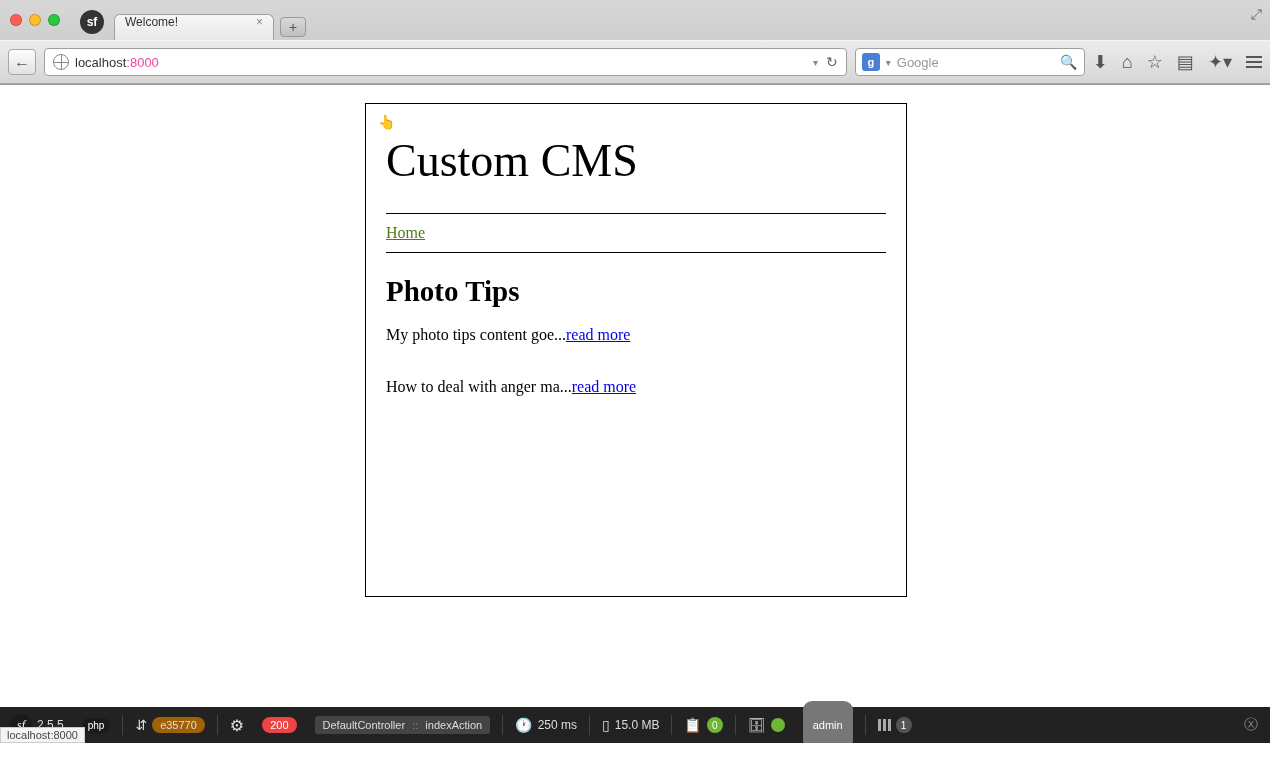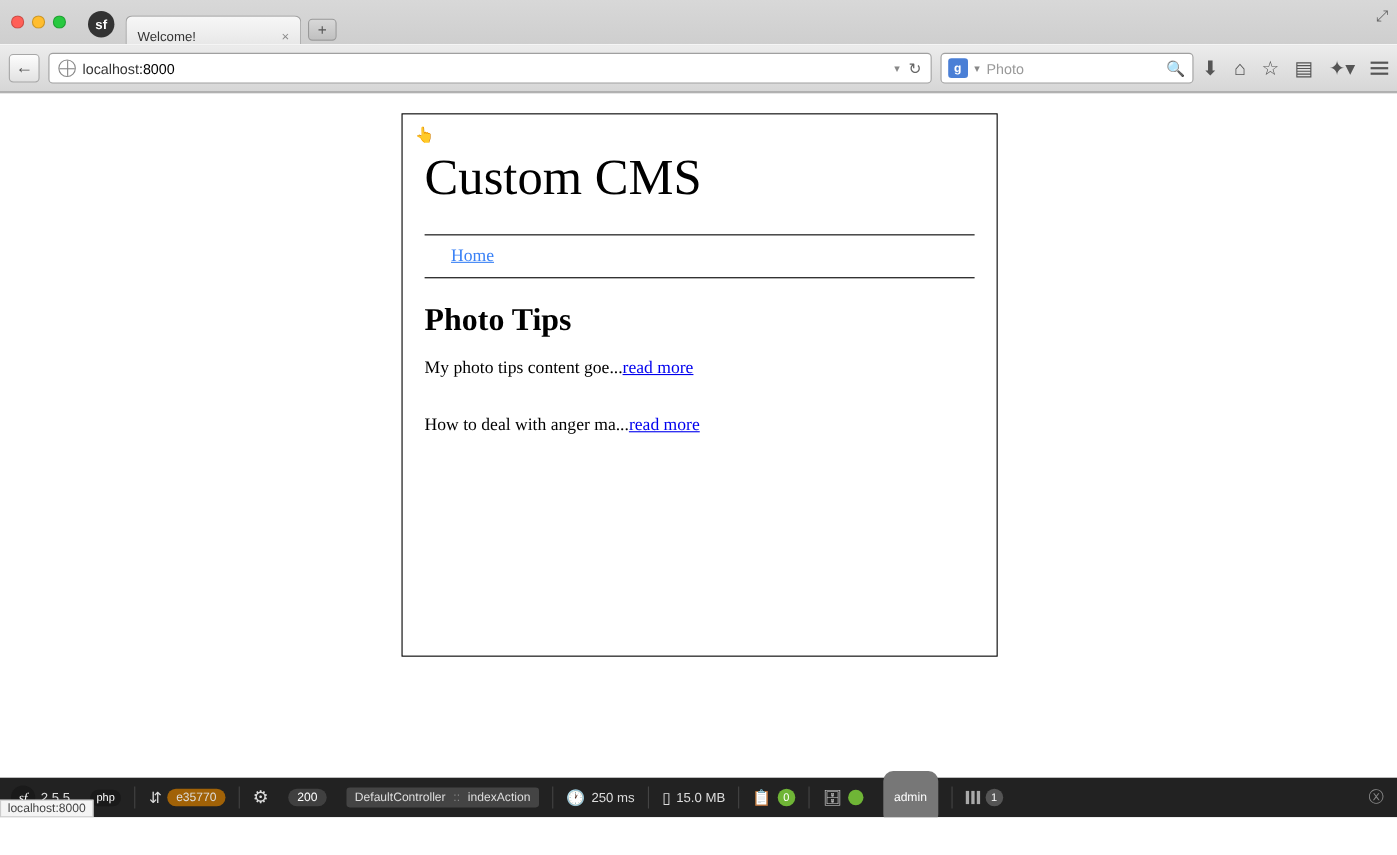--- a/index.html
+++ b/index.html
@@ -42,21 +42,21 @@
   color: #fff; font-size: 12px; font-weight: bold;
 }
 .tab {
   background: linear-gradient(#f7f7f7, #e8e8e8);
   border: 1px solid #a0a0a0;
   border-bottom: none;
   border-radius: 6px 6px 0 0;
   height: 26px;
   min-width: 160px;
   display: flex;
-  align-items: flex-end;
+  align-items: flex-start;
   padding: 0 10px;
   font-size: 12px;
   color: #333;
   gap: 8px;
 }
 .tab-close { color: #888; font-size: 12px; margin-left: auto; }
 .new-tab {
   width: 26px; height: 20px; margin-left: 6px; margin-bottom: 3px;
   background: linear-gradient(#d8d8d8,#c0c0c0);
   border: 1px solid #999; border-radius: 4px;
@@ -98,21 +98,21 @@
   gap: 6px;
 }
 .globe {
   width: 16px; height: 16px;
   border: 1.5px solid #888; border-radius: 50%;
   position: relative;
 }
 .globe::before { content:""; position:absolute; top:0; bottom:0; left:50%; width:1px; background:#888; }
 .globe::after { content:""; position:absolute; left:0; right:0; top:50%; height:1px; background:#888; }
 .url-text { font-size: 13px; color: #333; }
-.url-text .port { color: #000000; }
+.url-text .port { color: #ec4899; }
 .url-right { margin-left: auto; display: flex; align-items: center; gap: 8px; color: #888; }
 .reload-ico { font-size: 14px; color: #666; }
 .dropdown-arrow { font-size: 10px; color: #888; }
 
 .search-bar {
   width: 230px;
   height: 28px;
   background: #fff;
   border: 1px solid #a0a0a0;
   border-radius: 4px;
@@ -156,21 +156,21 @@
   text-align: left;
   font-size: 46px;
   font-weight: normal;
   margin-top: 10px;
   margin-bottom: 26px;
 }
 .cms-hr { border: none; border-top: 1px solid #000; margin: 0; }
 .cms-nav {
   padding: 10px 0;
 }
-.cms-nav a { color: #3b82f6; text-decoration: underline; font-size: 16px; position: relative; margin-left: 24px; }
+.cms-nav a { color: #4d7c0f; text-decoration: underline; font-size: 16px; position: relative; }
 .cursor {
   position: absolute;
   left: 12px; top: 10px;
   font-size: 14px;
   color: #000;
 }
 .article { margin-top: 22px; margin-bottom: 34px; }
 .article h2 { font-size: 29px; font-weight: bold; margin-bottom: 18px; }
 .article p { font-size: 16px; }
 .article a { color: #0000ee; }
@@ -196,21 +196,21 @@
   display: flex; align-items: center; justify-content: center;
   font-style: italic; font-family: serif; color: #fff;
 }
 .php-badge {
   background: #1a1a1a; color: #fff; border-radius: 10px;
   padding: 2px 6px; font-size: 10px;
 }
 .route-ico { font-size: 14px; }
 .route-pill { background: #a16207; border-radius: 9px; padding: 2px 8px; font-size: 11px; }
 .gear-ico { font-size: 16px; }
-.status-200 { background: #404040; color: #fff; border-radius: 9px; padding: 2px 8px; font-size: 11px; }
+.status-200 { background: #ef4444; color: #fff; border-radius: 9px; padding: 2px 8px; font-size: 11px; }
 .controller { background: #444; border-radius: 3px; padding: 3px 8px; font-size: 11px; }
 .controller .sep { color: #888; margin: 0 4px; }
 .clock-ico, .mem-ico, .clip-ico, .db-ico, .user-ico { font-size: 14px; }
 .badge-num { background: #6fb536; color:#fff; border-radius: 50%; width:16px; height:16px; display:flex; align-items:center; justify-content:center; font-size:10px; }
 .badge-num.dark { background: #555; }
 .green-dot { width: 14px; height:14px; background:#6fb536; border-radius:50%; }
 .user-pill { background: #777; border-radius: 9px; padding: 18px 10px; color:#fff; font-size:11px; }
 .bars-ico { display:flex; gap:2px; }
 .bars-ico span { width:3px; height:12px; background:#aaa; }
 .close-x { margin-left: auto; color:#888; font-size:14px; padding-right:8px; cursor:pointer; }
@@ -258,21 +258,21 @@
       <div class="url-right">
         <span class="dropdown-arrow">▾</span>
         <span class="reload-ico">↻</span>
       </div>
     </div>
     <div class="search-bar">
       <div class="g-badge">
           <span>g</span>
         </div>
       <span class="dropdown-arrow">▾</span>
-      <span class="search-placeholder">Photo</span>
+      <span class="search-placeholder">Google</span>
       <span class="search-mag">🔍</span>
     </div>
     <div class="toolbar-icons">
       <span class="tb-ico">⬇</span>
       <span class="tb-ico">⌂</span>
       <span class="tb-ico">☆</span>
       <span class="tb-ico">▤</span>
       <span class="tb-ico">✦▾</span>
       <div class="menu-ico">
           <span></span>

